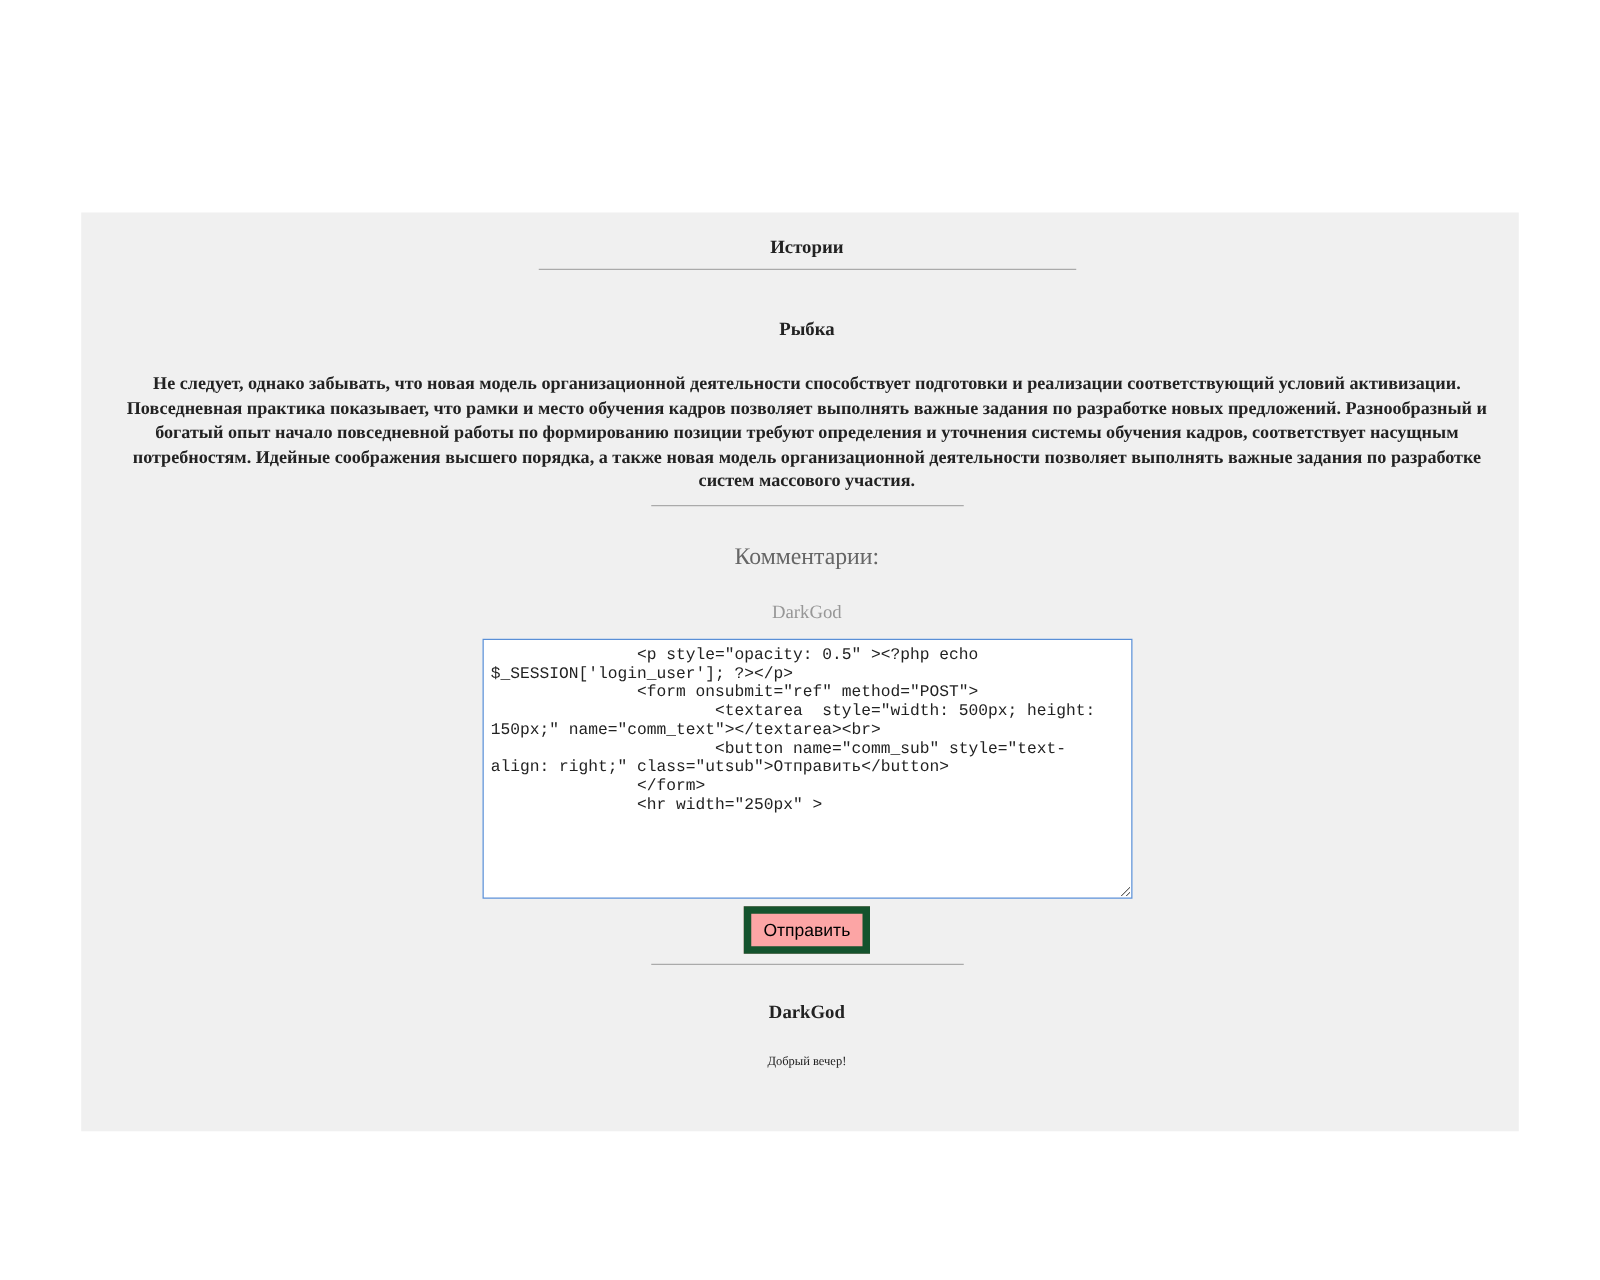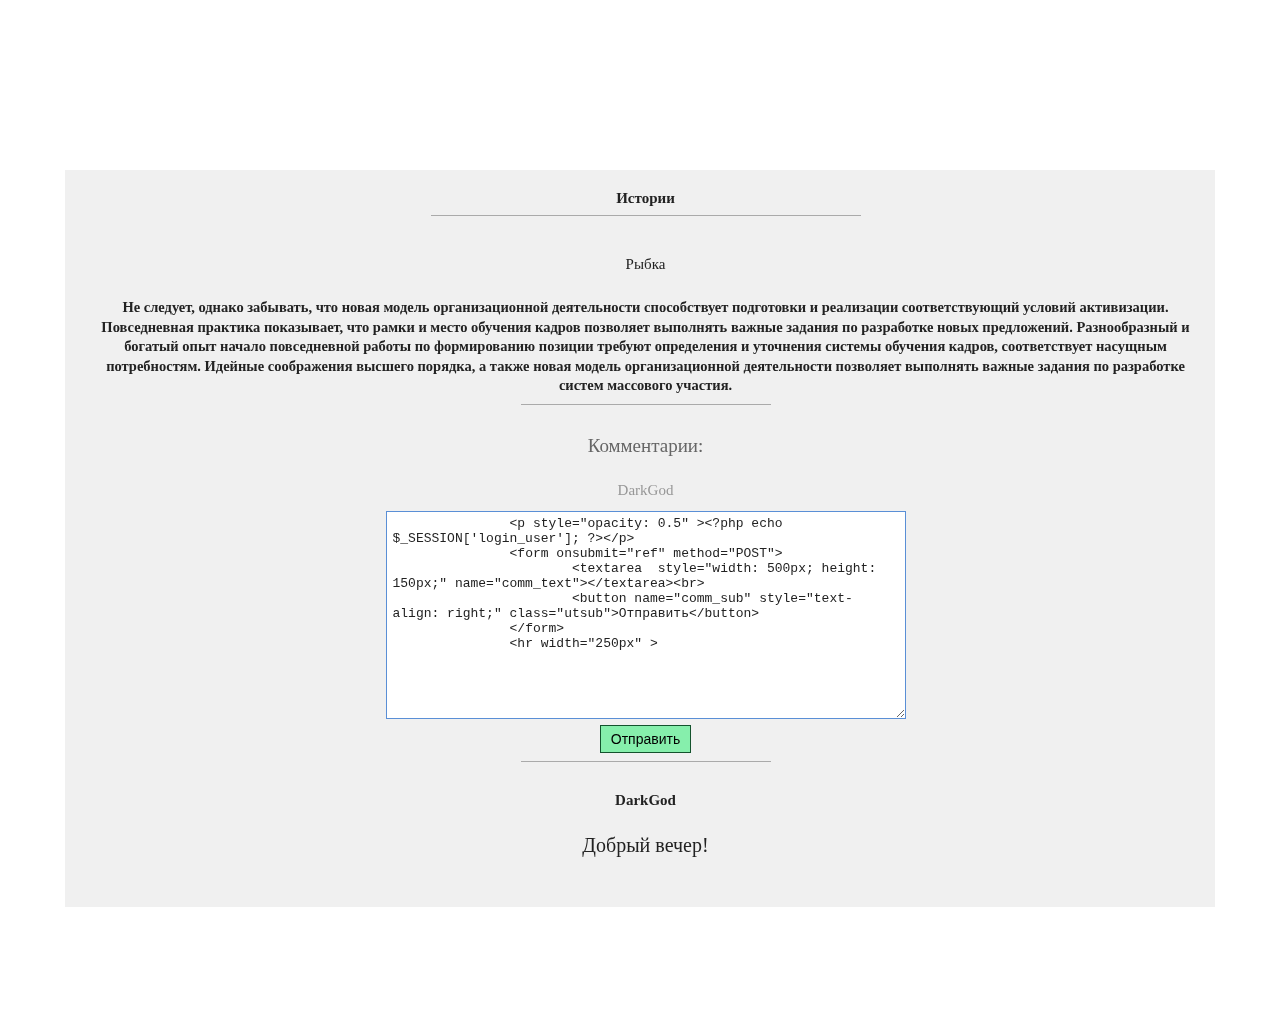--- a/index.html
+++ b/index.html
@@ -32,21 +32,21 @@
       border-top: 1px solid #aaa;
       margin: 0 auto 40px auto;
     }
     .hr-narrow {
       width: 250px;
       border: none;
       border-top: 1px solid #aaa;
       margin: 8px auto 30px auto;
     }
     .story-title {
-      font-weight: normal;
+      font-weight: bold;
       font-size: 15px;
       color: #222;
       margin-bottom: 25px;
     }
     .story-body {
       font-size: 14.5px;
       color: #222;
       line-height: 1.35;
       padding: 0 18px;
       margin-bottom: 8px;
@@ -76,35 +76,35 @@
       font-size: 13px;
       color: #222;
       background: #fff;
       text-align: left;
       overflow: auto;
       margin: 0 auto;
       display: block;
     }
     .submit-btn {
       margin-top: 6px;
-      border: 1px solid #14532d;
-      background: #86efac;
+      border: 6px solid #14532d;
+      background: #fca5a5;
       padding: 5px 10px;
       font-size: 14px;
       font-family: Arial, sans-serif;
       cursor: pointer;
     }
     .comment-author {
       font-weight: bold;
       font-size: 15px;
       color: #222;
       margin-bottom: 25px;
     }
     .comment-text {
-      font-size: 20px;
+      font-size: 10px;
       color: #222;
     }
   </style>
 </head>
 <body>
 
 <div class="page-container">
 
   <div class="section-title">Истории</div>
   <hr class="hr-wide">

